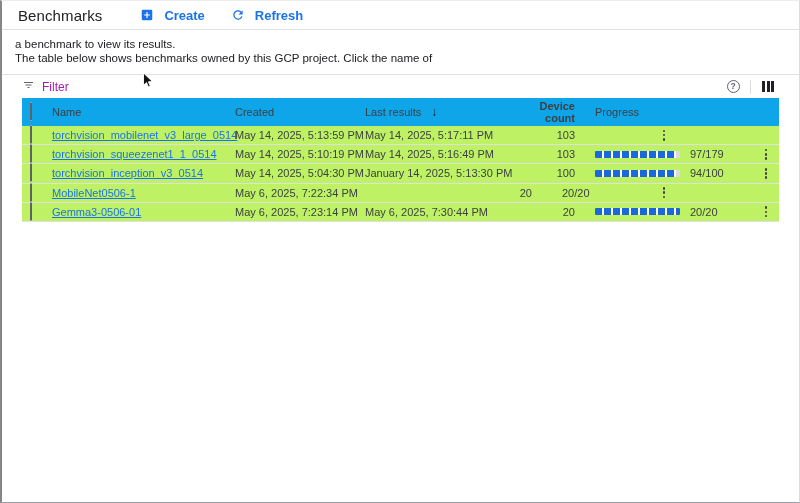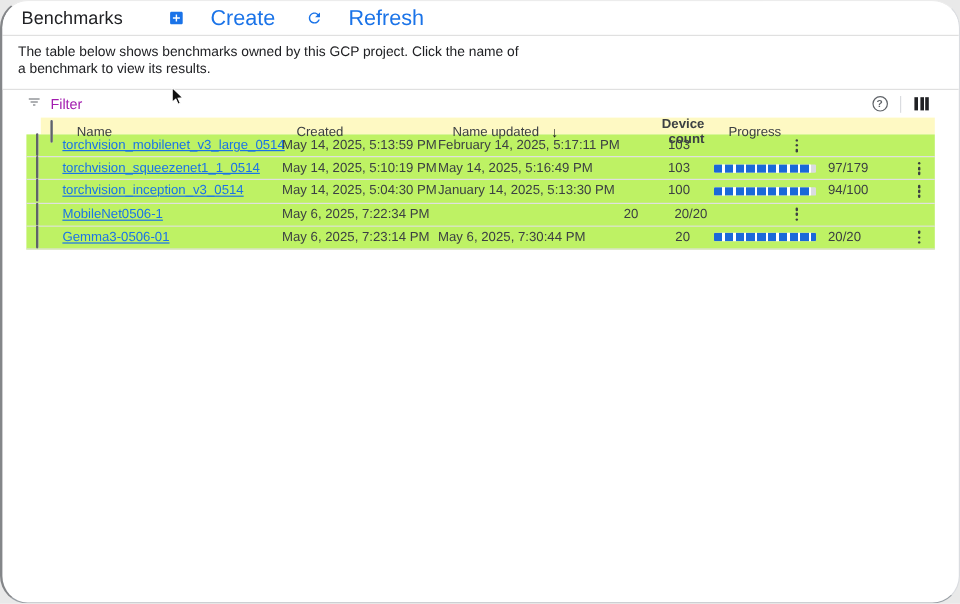--- a/index.html
+++ b/index.html
@@ -3,27 +3,26 @@
 <meta charset="utf-8">
 <style>
   * { margin:0; padding:0; box-sizing:border-box; }
   html,body { background:#e9e9e9; }
   body { font-family:"Liberation Sans", sans-serif; }
   .window {
     position:relative; width:800px; height:503px; background:#ffffff;
     border-left:2px solid #848689; border-bottom:1px solid #9aa0a6;
     border-right:1px solid #dadce0; border-top:1px solid #ececec;
     overflow:hidden;
-    border-radius:23px;
   }
   
   .toolbar { height:28px; display:flex; align-items:center; background:#fff; }
   .page-title { font-size:15px; color:#202124; font-weight:500; margin-left:16px; letter-spacing:.1px; }
-  .tb-btn { display:flex; align-items:center; gap:21px; margin-left:38px; color:#1a73e8;
-            font-size:18px; font-weight:400; cursor:pointer; background:none; border:none;
+  .tb-btn { display:flex; align-items:center; gap:10px; margin-left:38px; color:#1a73e8;
+            font-size:13px; font-weight:700; cursor:pointer; background:none; border:none;
             font-family:inherit; }
   .tb-btn + .tb-btn { margin-left:26px; }
   .tb-btn svg { display:block; }
   .divider-h { height:1px; background:#e0e0e0; width:100%; }
   
   .desc-area { padding:8px 16px 9px 13px; background:#fff; }
   .desc-area p { font-size:11.5px; line-height:13.5px; color:#202124; }
   
   .filter-bar { height:24px; border-top:1px solid #e0e0e0; display:flex; align-items:center;
                 padding:0 20px; }
@@ -34,21 +33,21 @@
               justify-content:center; width:22px; height:18px; }
   .help-circle { width:13px; height:13px; border:1.2px solid #5f6368; border-radius:50%;
                  color:#5f6368; font-size:8.5px; line-height:11px; text-align:center; font-weight:700; }
   .vrule { width:1px; height:14px; background:#dadce0; margin:0 6px; }
   .colbars { display:flex; gap:1.5px; }
   .colbars i { display:block; width:3px; height:11px; background:#202124; }
   
   .table { margin:0 20px; }
   .trow { display:grid; grid-template-columns:30px 183px 130px 167px 43px 1fr 26px;
           align-items:center; }
-  .thead { background:#fef9c3; height:14px;margin-left:12px; }
+  .thead { background:#0ea5e9; height:28px; }
   .thead .th { font-size:11px; color:#3c4043; font-weight:500; }
   .tr { height:19.2px; border-bottom:1px solid #e0e0e0; background:#bef264; }
   .cb { width:11px; height:11px; border:1.5px solid #5f6368; border-radius:2px;
         margin-left:8px; background:#fff; cursor:pointer; }
   .cell { font-size:11px; color:#3c4043; }
   .cell.num { text-align:right; }
   .name-link { font-size:11px; color:#1a73e8; text-decoration:underline; cursor:pointer; }
   .th-sort { display:flex; align-items:center; gap:10px; cursor:pointer; }
   .sort-arrow { font-size:12px; color:#202124; }
   .progress-cell { display:flex; align-items:center; gap:10px; padding-left:20px; }
@@ -82,22 +81,22 @@
         <svg width="14" height="14" viewBox="0 0 24 24" fill="#1a73e8">
             <path d="M17.65 6.35C16.2 4.9 14.21 4 12 4c-4.42 0-7.99 3.58-8 8s3.57 8 8 8c3.73 0 6.84-2.55 7.73-6h-2.08c-.82 2.33-3.04 4-5.65 4-3.31 0-6-2.69-6-6s2.69-6 6-6c1.66 0 3.14.69 4.22 1.78L13 11h7V4l-2.35 2.35z"></path>
           </svg>
       </span>
       <span>Refresh</span>
     </button>
   </div>
   <div class="divider-h"></div>
 
   <div class="desc-area">
+    <p>a benchmark to view its results.</p>
     <p>The table below shows benchmarks owned by this GCP project. Click the name of</p>
-    <p>a benchmark to view its results.</p>
   </div>
 
   <div class="filter-bar">
     <button class="filter-btn">
       <span>
         <svg width="13" height="12" viewBox="0 0 24 24" fill="#5f6368">
             <path d="M10 18h4v-2h-4v2zM3 6v2h18V6H3zm3 7h12v-2H6v2z"></path>
           </svg>
       </span>
       <span>Filter</span>
@@ -116,33 +115,33 @@
     </button>
   </div>
 
   <div class="table">
 
     <div class="trow thead">
       <span><span class="cb"></span></span>
       <span class="th">Name</span>
       <span class="th">Created</span>
       <span class="th th-sort">
-        <span>Name updated</span>
+        <span>Last results</span>
         <span class="sort-arrow">↓</span>
       </span>
       <span class="th num cell" style="font-weight:700;color:#3c4043;">Device count</span>
       <span class="th" style="padding-left:20px;">Progress</span>
       <span></span>
     </div>
 
     <div class="trow tr">
       <span><span class="cb"></span></span>
       <a class="name-link">torchvision_mobilenet_v3_large_0514</a>
       <span class="cell">May 14, 2025, 5:13:59 PM</span>
-      <span class="cell">February 14, 2025, 5:17:11 PM</span>
+      <span class="cell">May 14, 2025, 5:17:11 PM</span>
       <span class="cell num">103</span>
       <button class="kebab">
           <span style="display:flex;flex-direction:column;gap:1.6px;">
             <i></i>
             <i></i>
             <i></i>
           </span>
         </button>
     </div>
 

